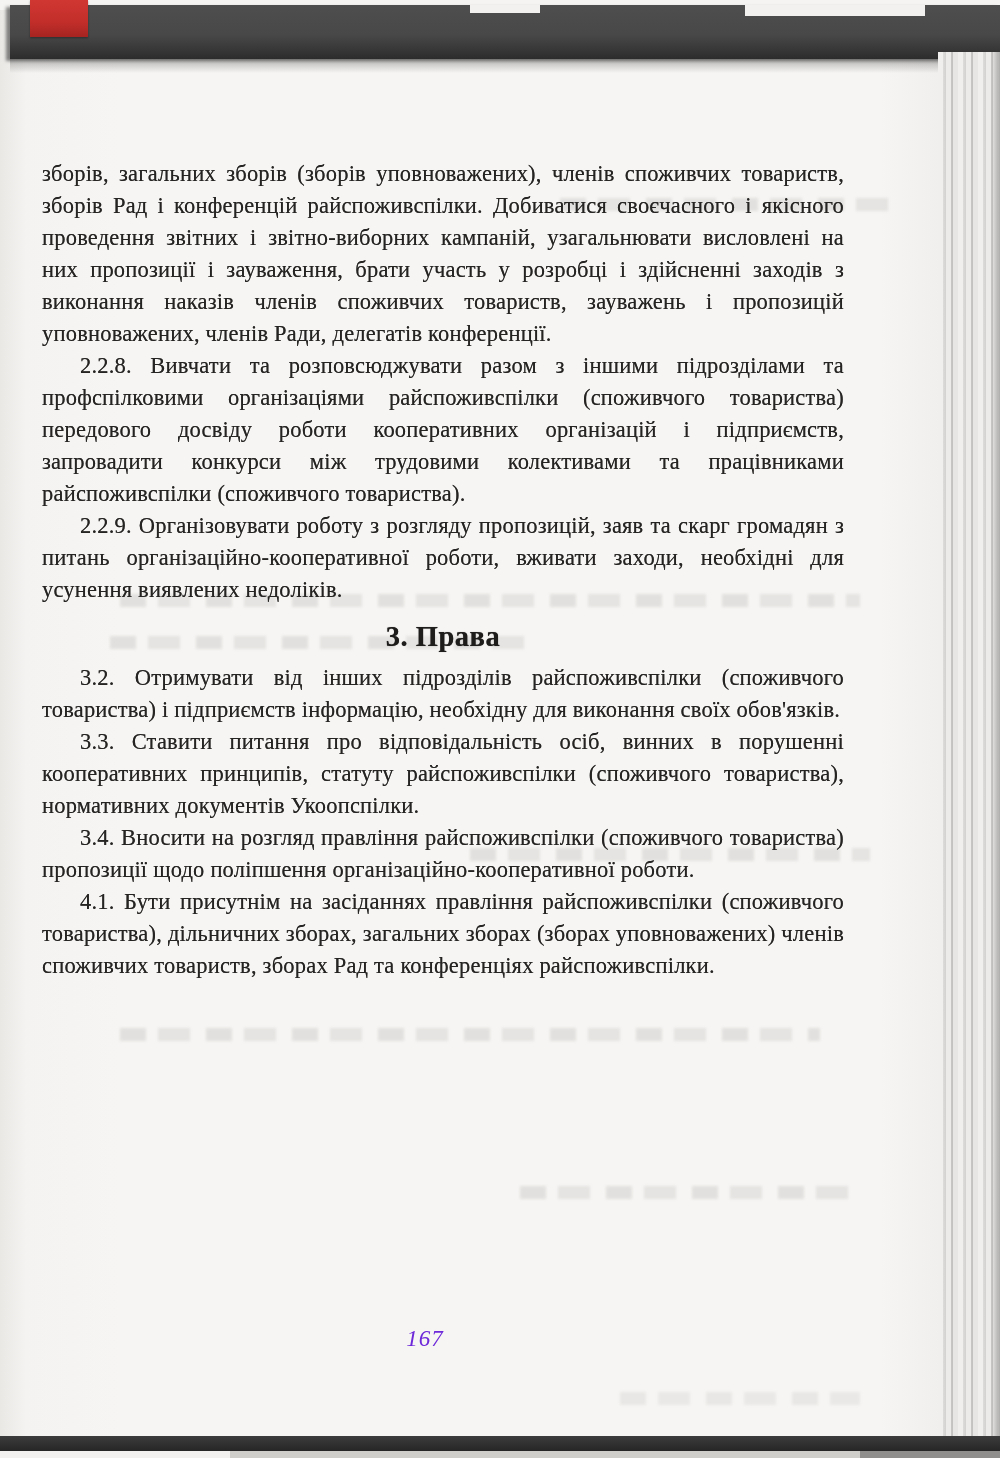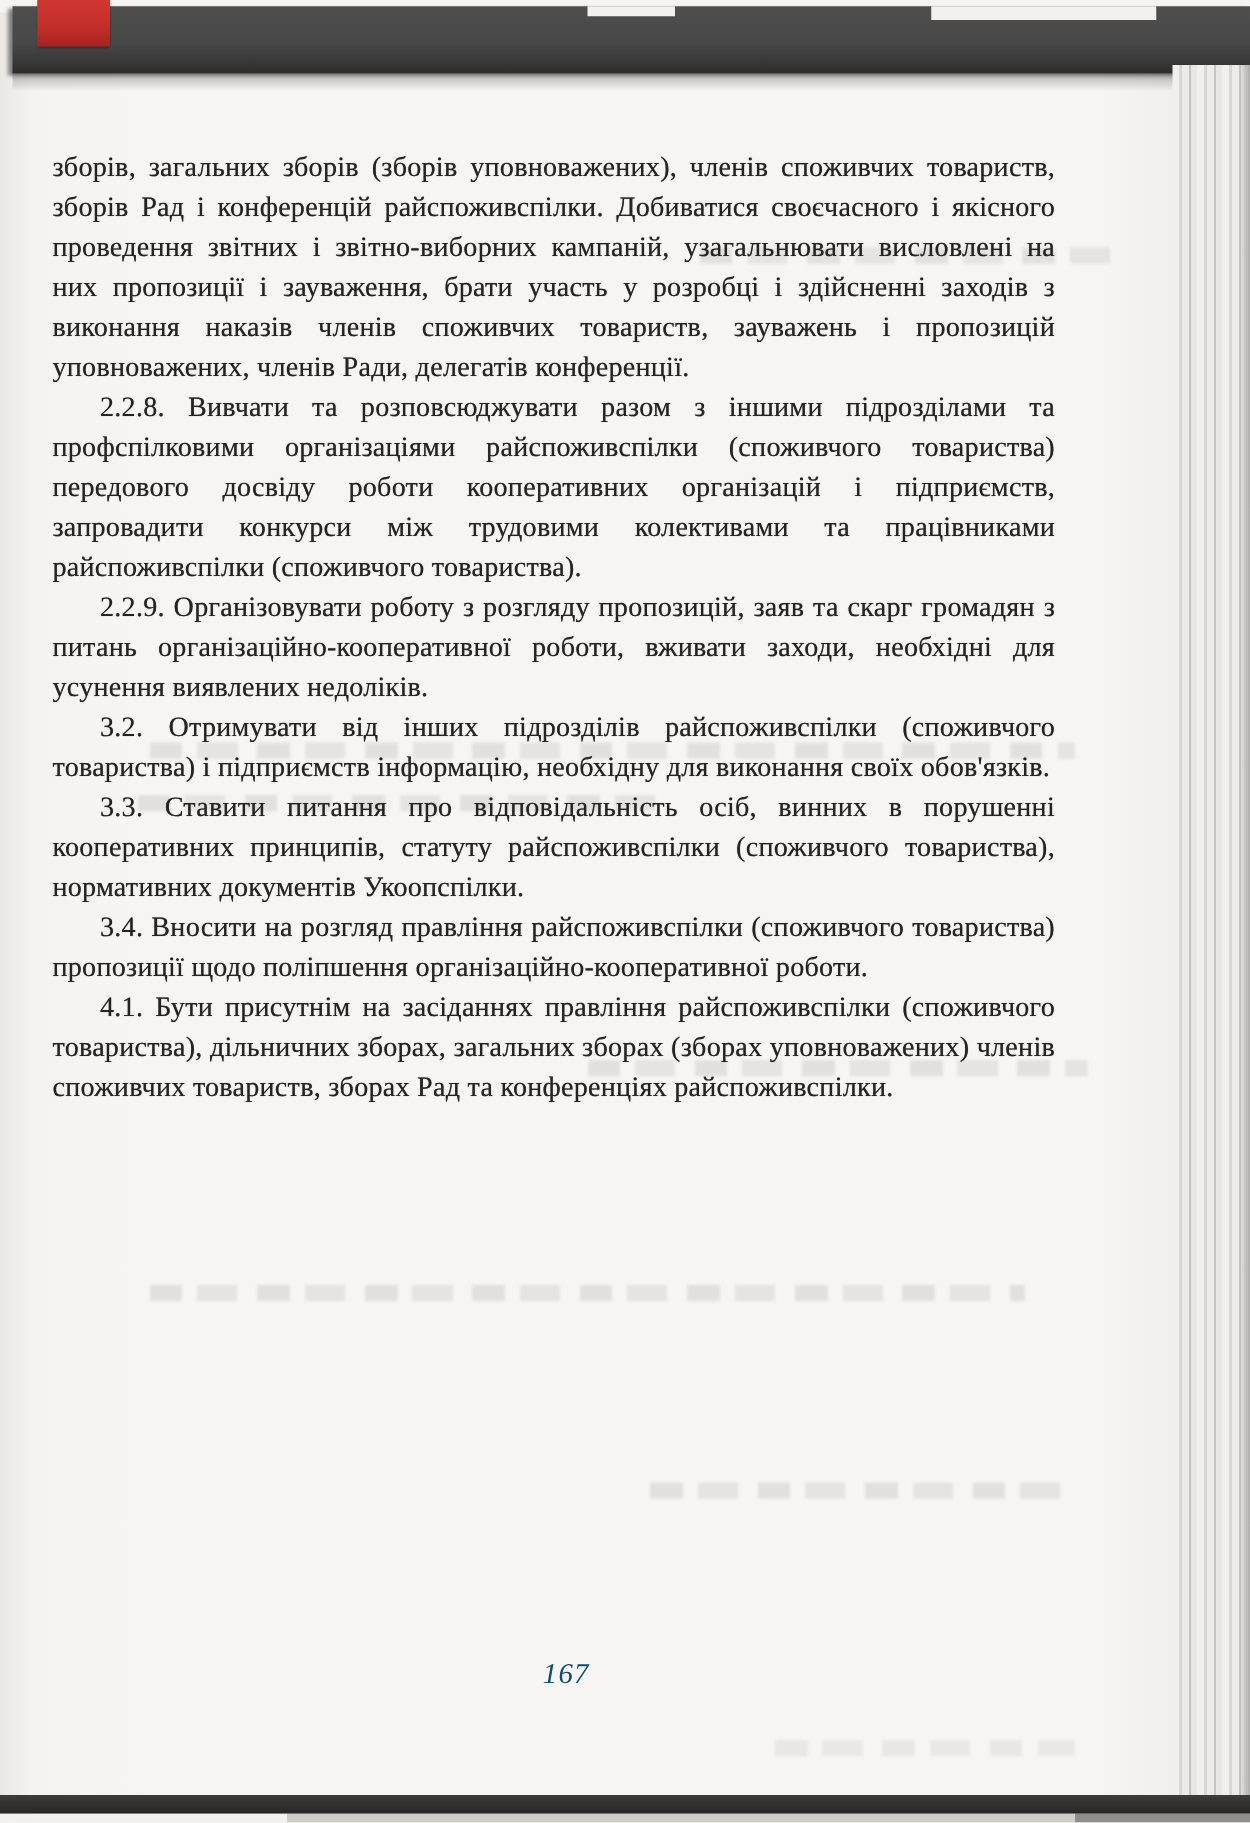--- a/index.html
+++ b/index.html
@@ -60,29 +60,29 @@
     background:linear-gradient(90deg,#f2f1ef 0 230px,#cfcecb 230px 860px,#8f8e8c 860px 1000px);
   }
   
   .text-col{
     position:absolute;left:42px;top:118px;width:802px;
     font-size:22.5px;line-height:32px;color:#262423;
     text-align:justify;letter-spacing:.2px;
     text-shadow:0 0 .6px rgba(38,36,35,.7);
   }
   .para{margin:0;text-indent:38px;}
-  .para.cont{text-indent:0;}
+  .para.cont{text-indent:0;margin-top:40px;}
   .section-heading{
     margin:15px 0 9px;text-align:center;font-weight:bold;
     font-size:28.5px;letter-spacing:.5px;color:#1f1d1c;
     text-shadow:0 0 .7px rgba(31,29,28,.8);
   }
   .page-number{
     position:absolute;left:0;top:1326px;width:850px;text-align:center;
-    font-style:italic;font-size:23px;color:#0c4a6e;letter-spacing:1px;padding-left:28px;
+    font-style:italic;font-size:23px;color:#6d28d9;letter-spacing:1px;
   }
   
   .ghost{
     position:absolute;height:13px;filter:blur(1.4px);opacity:.5;
     background:repeating-linear-gradient(90deg,
       rgba(130,128,125,.35) 0 26px,rgba(130,128,125,0) 26px 38px,
       rgba(130,128,125,.3) 38px 70px,rgba(130,128,125,0) 70px 86px);
   }
   .g1{left:560px;top:198px;width:330px;}
   .g2{left:120px;top:594px;width:740px;}
@@ -113,20 +113,21 @@
   <div class="ghost g3"></div>
   <div class="ghost g4"></div>
   <div class="ghost g5"></div>
   <div class="ghost g6"></div>
   <div class="ghost g7"></div>
 
   <div class="text-col">
     <p class="para cont">зборів, загальних зборів (зборів уповноважених), членів споживчих товариств, зборів Рад і конференцій райспоживспілки. Добиватися своєчасного і якісного проведення звітних і звітно-виборних кампаній, узагальнювати висловлені на них пропозиції і зауваження, брати участь у розробці і здійсненні заходів з виконання наказів членів споживчих товариств, зауважень і пропозицій уповноважених, членів Ради, делегатів конференції.</p>
     <p class="para">2.2.8. Вивчати та розповсюджувати разом з іншими підрозділами та профспілковими організаціями райспоживспілки (споживчого товариства) передового досвіду роботи кооперативних організацій і підприємств, запровадити конкурси між трудовими колективами та працівниками райспоживспілки (споживчого товариства).</p>
     <p class="para">2.2.9. Організовувати роботу з розгляду пропозицій, заяв та скарг громадян з питань організаційно-кооперативної роботи, вживати заходи, необхідні для усунення виявлених недоліків.</p>
+    <h2 class="section-heading">3. Права</h2>
     <p class="para">3.2. Отримувати від інших підрозділів райспоживспілки (споживчого товариства) і підприємств інформацію, необхідну для виконання своїх обов'язків.</p>
     <p class="para">3.3. Ставити питання про відповідальність осіб, винних в порушенні кооперативних принципів, статуту райспоживспілки (споживчого товариства), нормативних документів Укоопспілки.</p>
     <p class="para">3.4. Вносити на розгляд правління райспоживспілки (споживчого товариства) пропозиції щодо поліпшення організаційно-кооперативної роботи.</p>
     <p class="para">4.1. Бути присутнім на засіданнях правління райспоживспілки (споживчого товариства), дільничних зборах, загальних зборах (зборах уповноважених) членів споживчих товариств, зборах Рад та конференціях райспоживспілки.</p>
   </div>
 
   <div class="page-number">167</div>
 
   <div class="bottom-band"></div>
   <div class="bottom-strip"></div>

